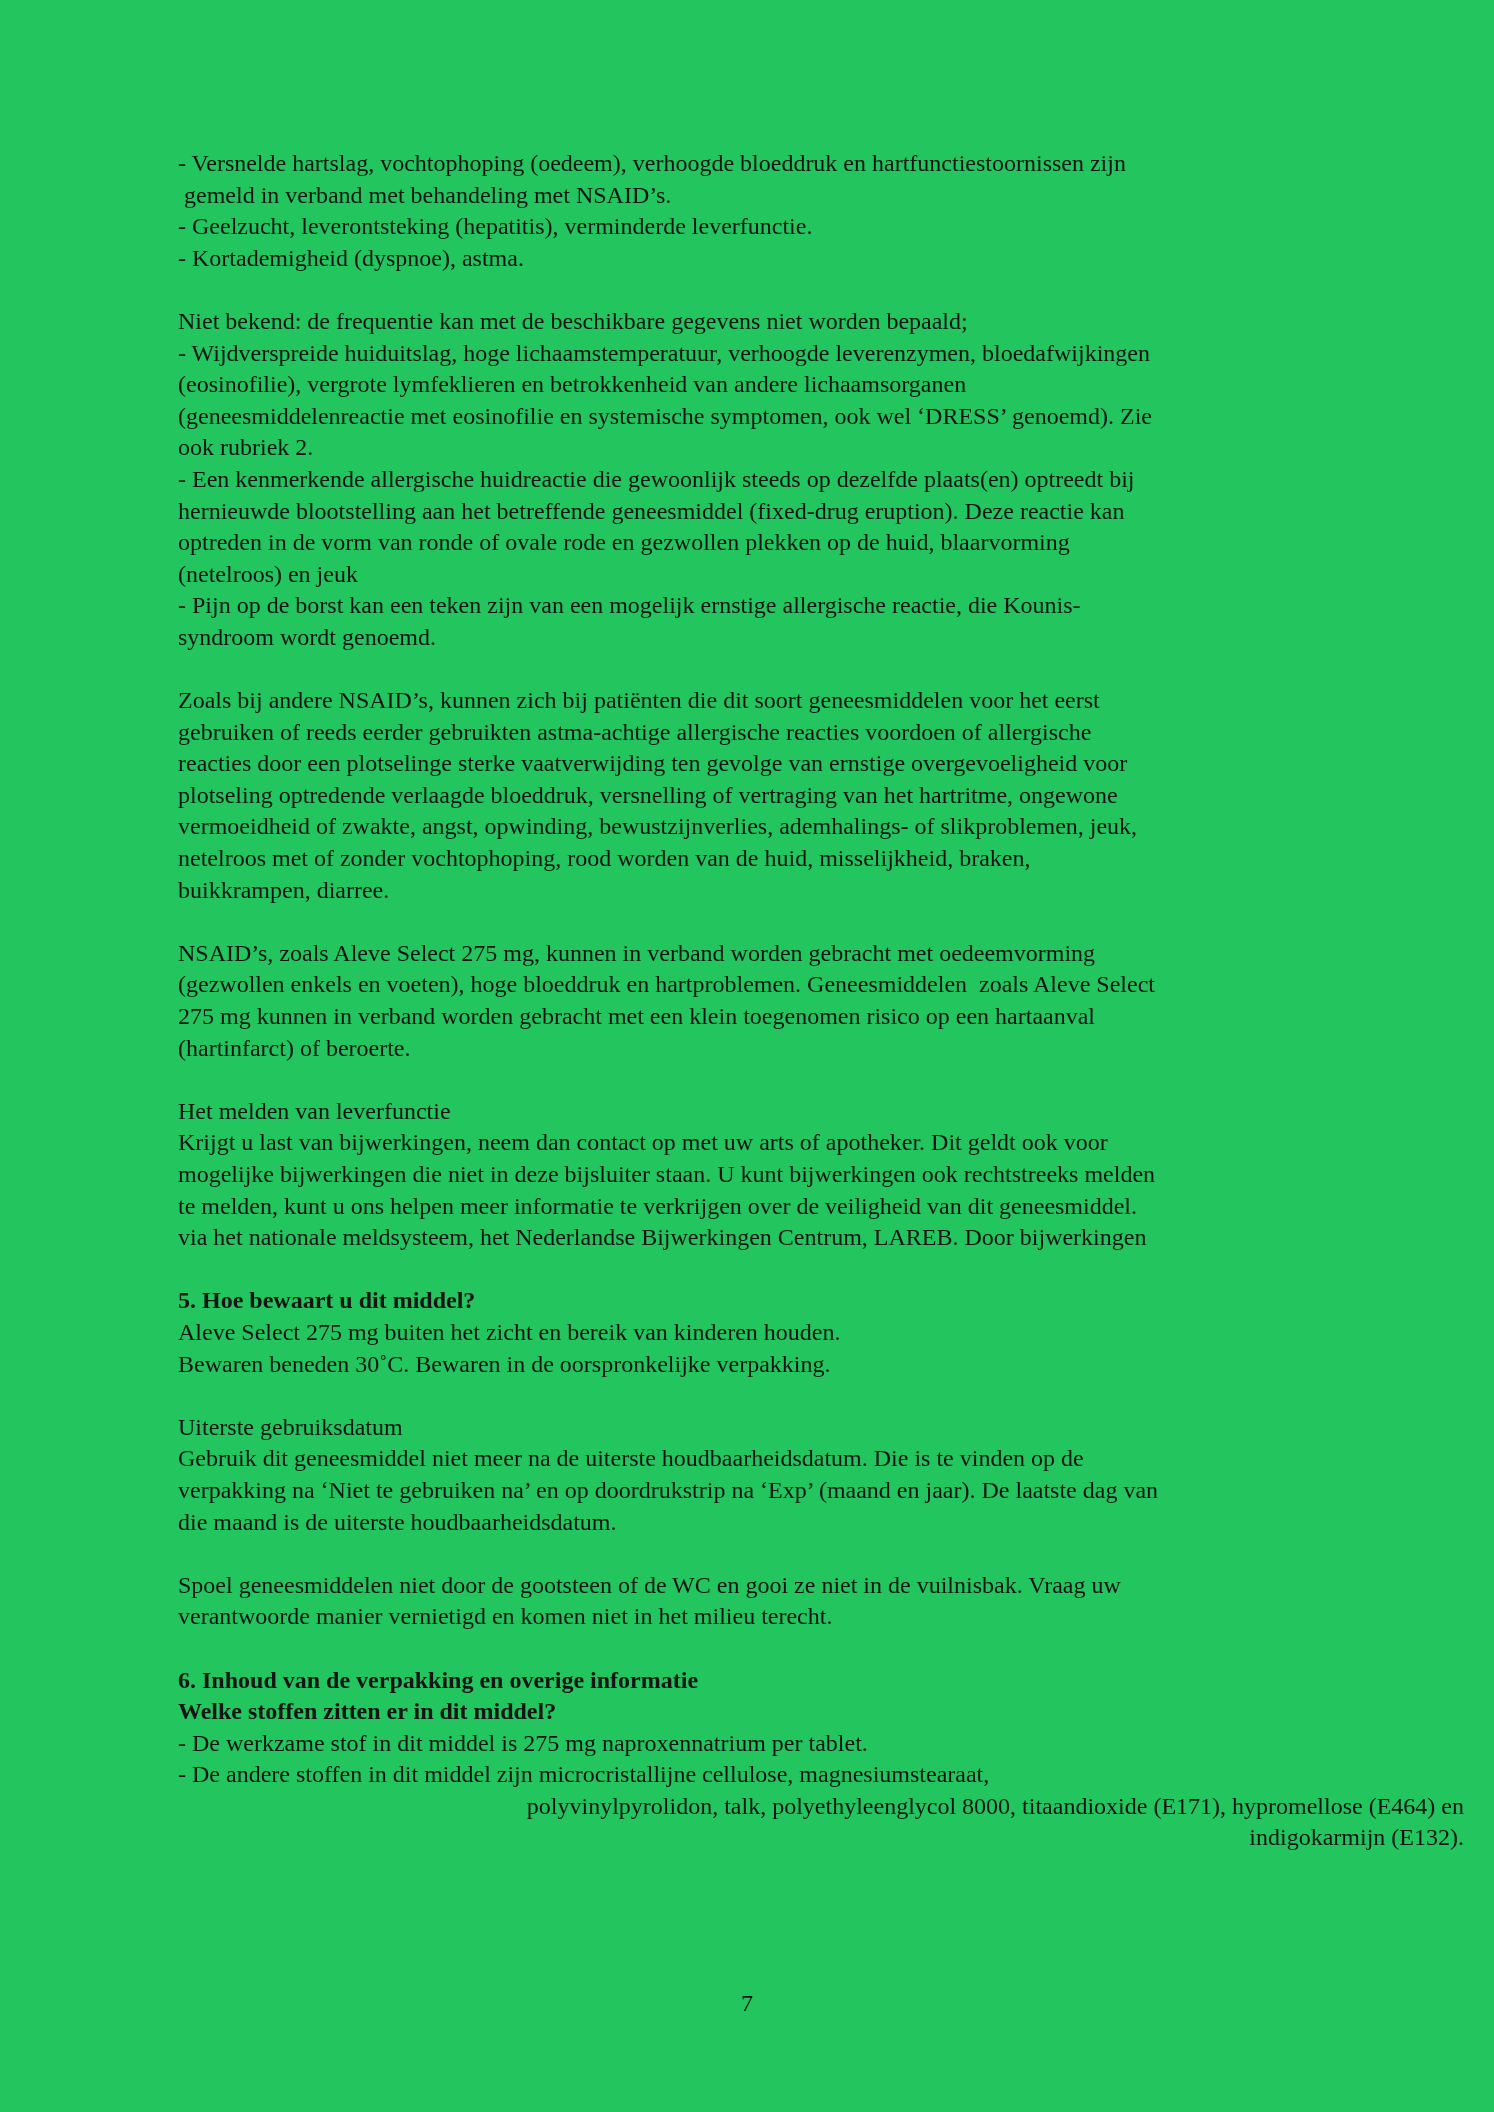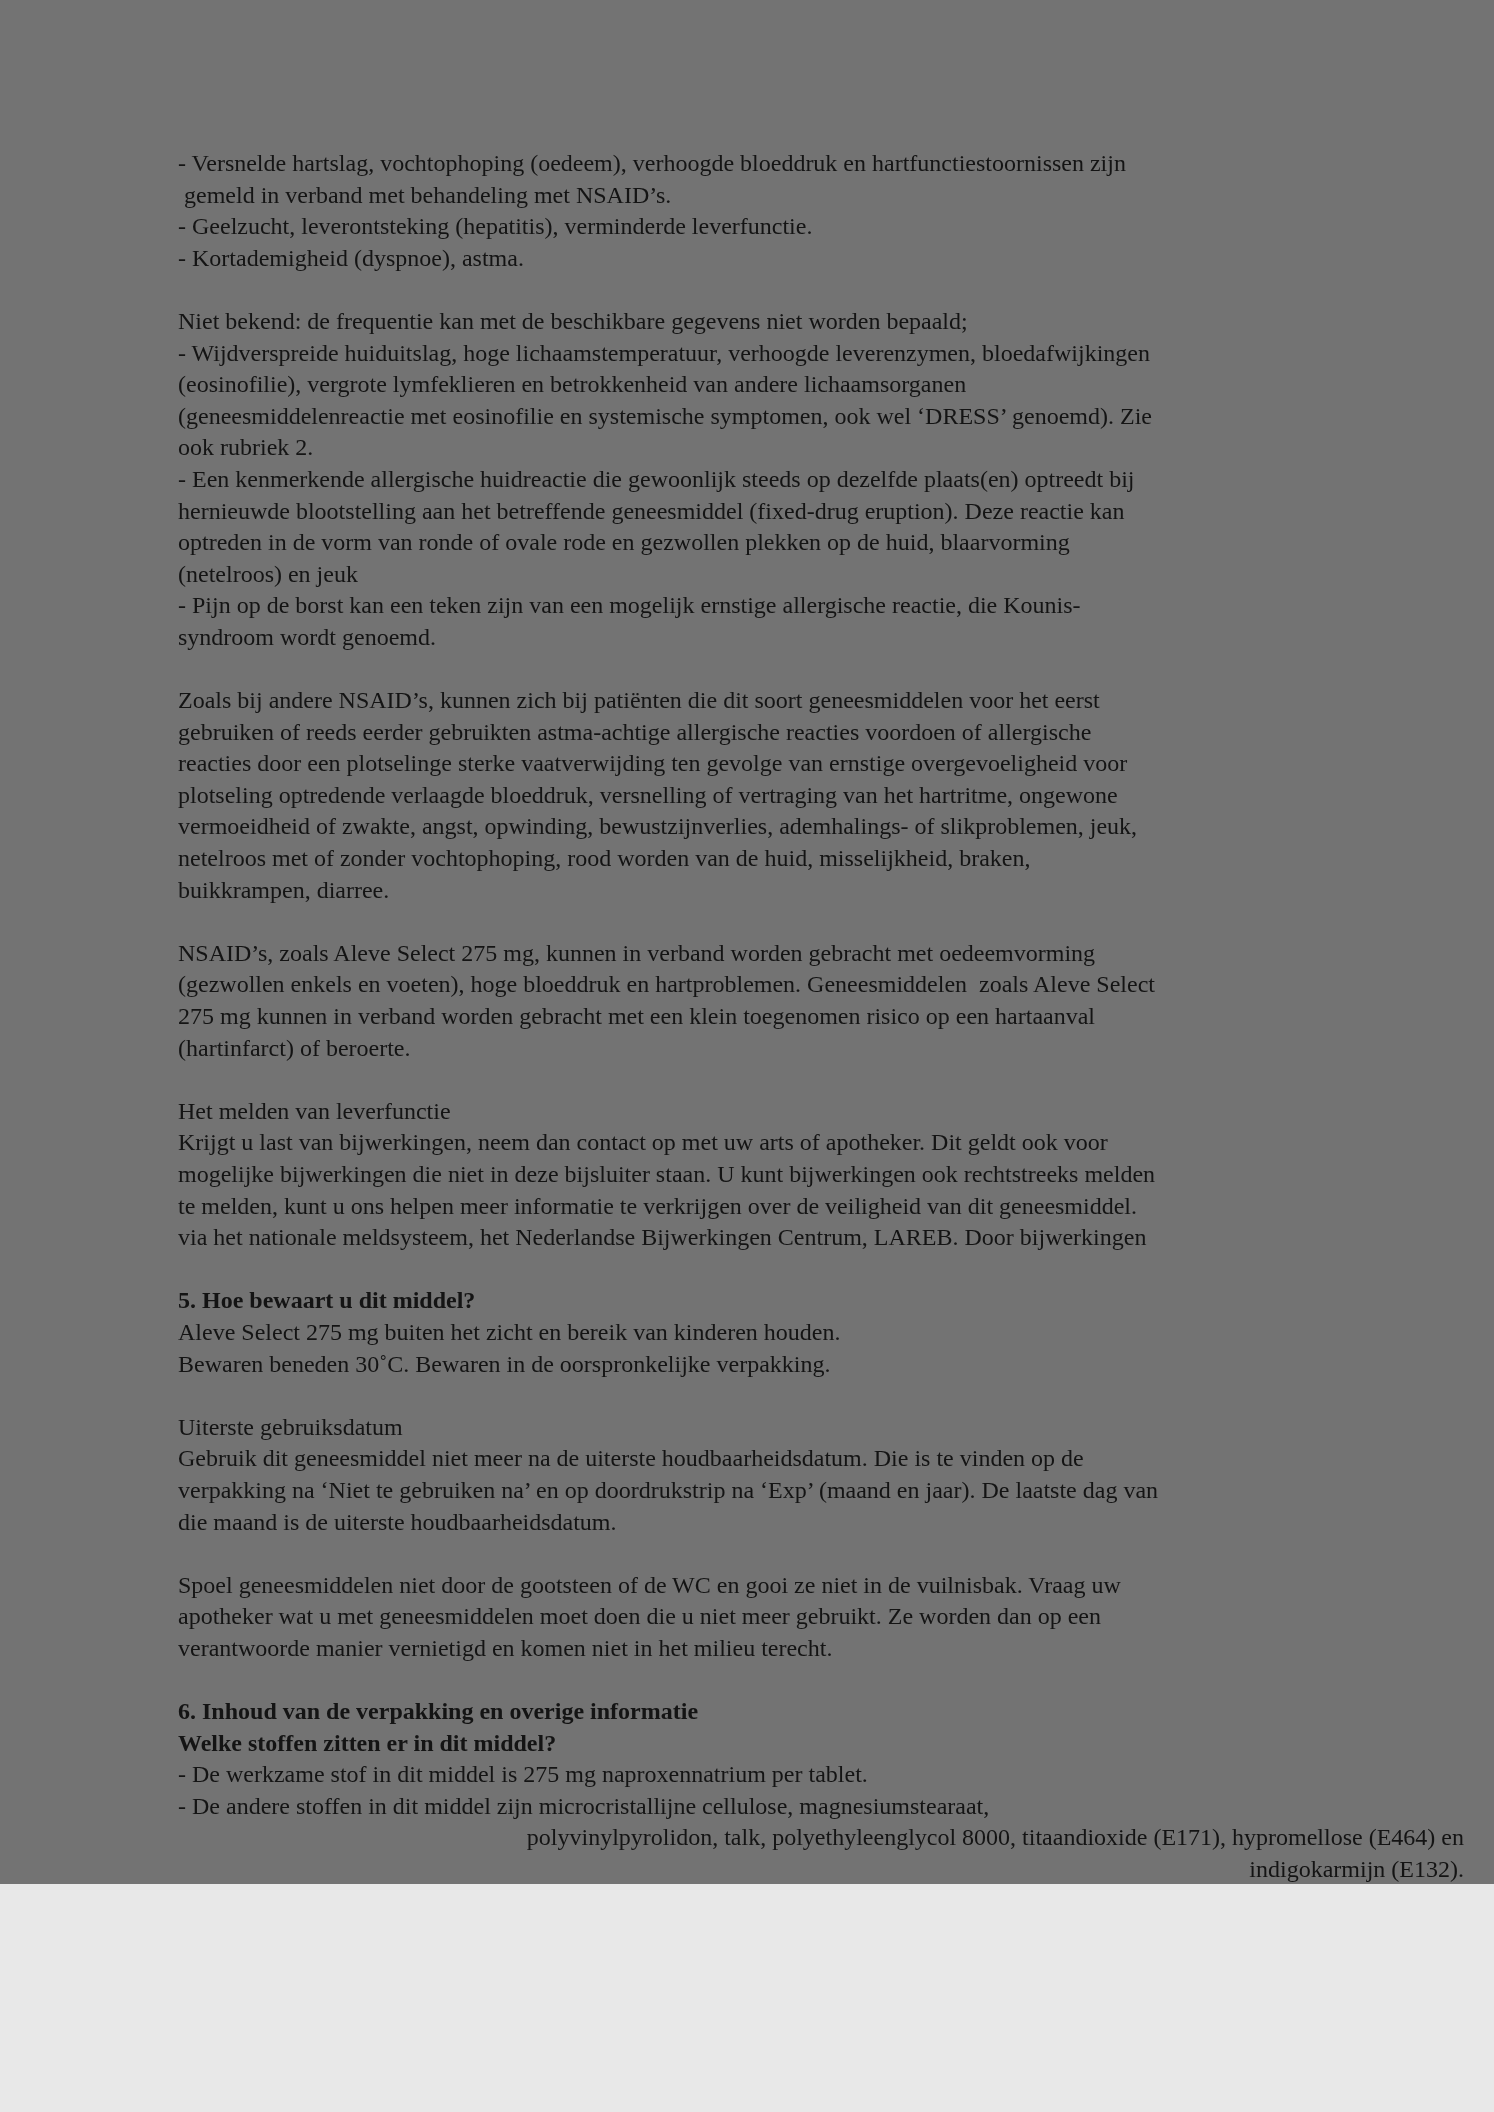--- a/index.html
+++ b/index.html
@@ -3,22 +3,22 @@
 <meta charset="utf-8">
 <style>
   html, body {
     margin: 0;
     padding: 0;
     background: #e8e8e8;
   }
   .page {
     position: relative;
     width: 1494px;
-    height: 1884px;
-    background: #737373;
+    height: 2112px;
+    background: #22c55e;
     overflow: hidden;
     font-family: "Liberation Serif", "DejaVu Serif", serif;
     font-size: 24px;
     color: #141414;
   }
   .doc-body {
     position: absolute;
     top: 148px;
     left: 178px;
     right: 30px;
@@ -87,21 +87,20 @@
       <div class="line bold">5. Hoe bewaart u dit middel?</div>
       <div class="line">Aleve Select 275 mg buiten het zicht en bereik van kinderen houden.</div>
       <div class="line">Bewaren beneden 30˚C. Bewaren in de oorspronkelijke verpakking.</div>
       <div class="line">&nbsp;</div>
       <div class="line">Uiterste gebruiksdatum</div>
       <div class="line">Gebruik dit geneesmiddel niet meer na de uiterste houdbaarheidsdatum. Die is te vinden op de</div>
       <div class="line">verpakking na ‘Niet te gebruiken na’ en op doordrukstrip na ‘Exp’ (maand en jaar). De laatste dag van</div>
       <div class="line">die maand is de uiterste houdbaarheidsdatum.</div>
       <div class="line">&nbsp;</div>
       <div class="line">Spoel geneesmiddelen niet door de gootsteen of de WC en gooi ze niet in de vuilnisbak. Vraag uw</div>
-      <div class="line">apotheker wat u met geneesmiddelen moet doen die u niet meer gebruikt. Ze worden dan op een</div>
       <div class="line">verantwoorde manier vernietigd en komen niet in het milieu terecht.</div>
       <div class="line">&nbsp;</div>
       <div class="line bold">6. Inhoud van de verpakking en overige informatie</div>
       <div class="line bold">Welke stoffen zitten er in dit middel?</div>
       <div class="line">- De werkzame stof in dit middel is 275 mg naproxennatrium per tablet.</div>
       <div class="line">- De andere stoffen in dit middel zijn microcristallijne cellulose, magnesiumstearaat,</div>
       <div class="line ind2">polyvinylpyrolidon, talk, polyethyleenglycol 8000, titaandioxide (E171), hypromellose (E464) en</div>
       <div class="line ind2">indigokarmijn (E132).</div>
     </div>
   <div class="page-number">7</div>

